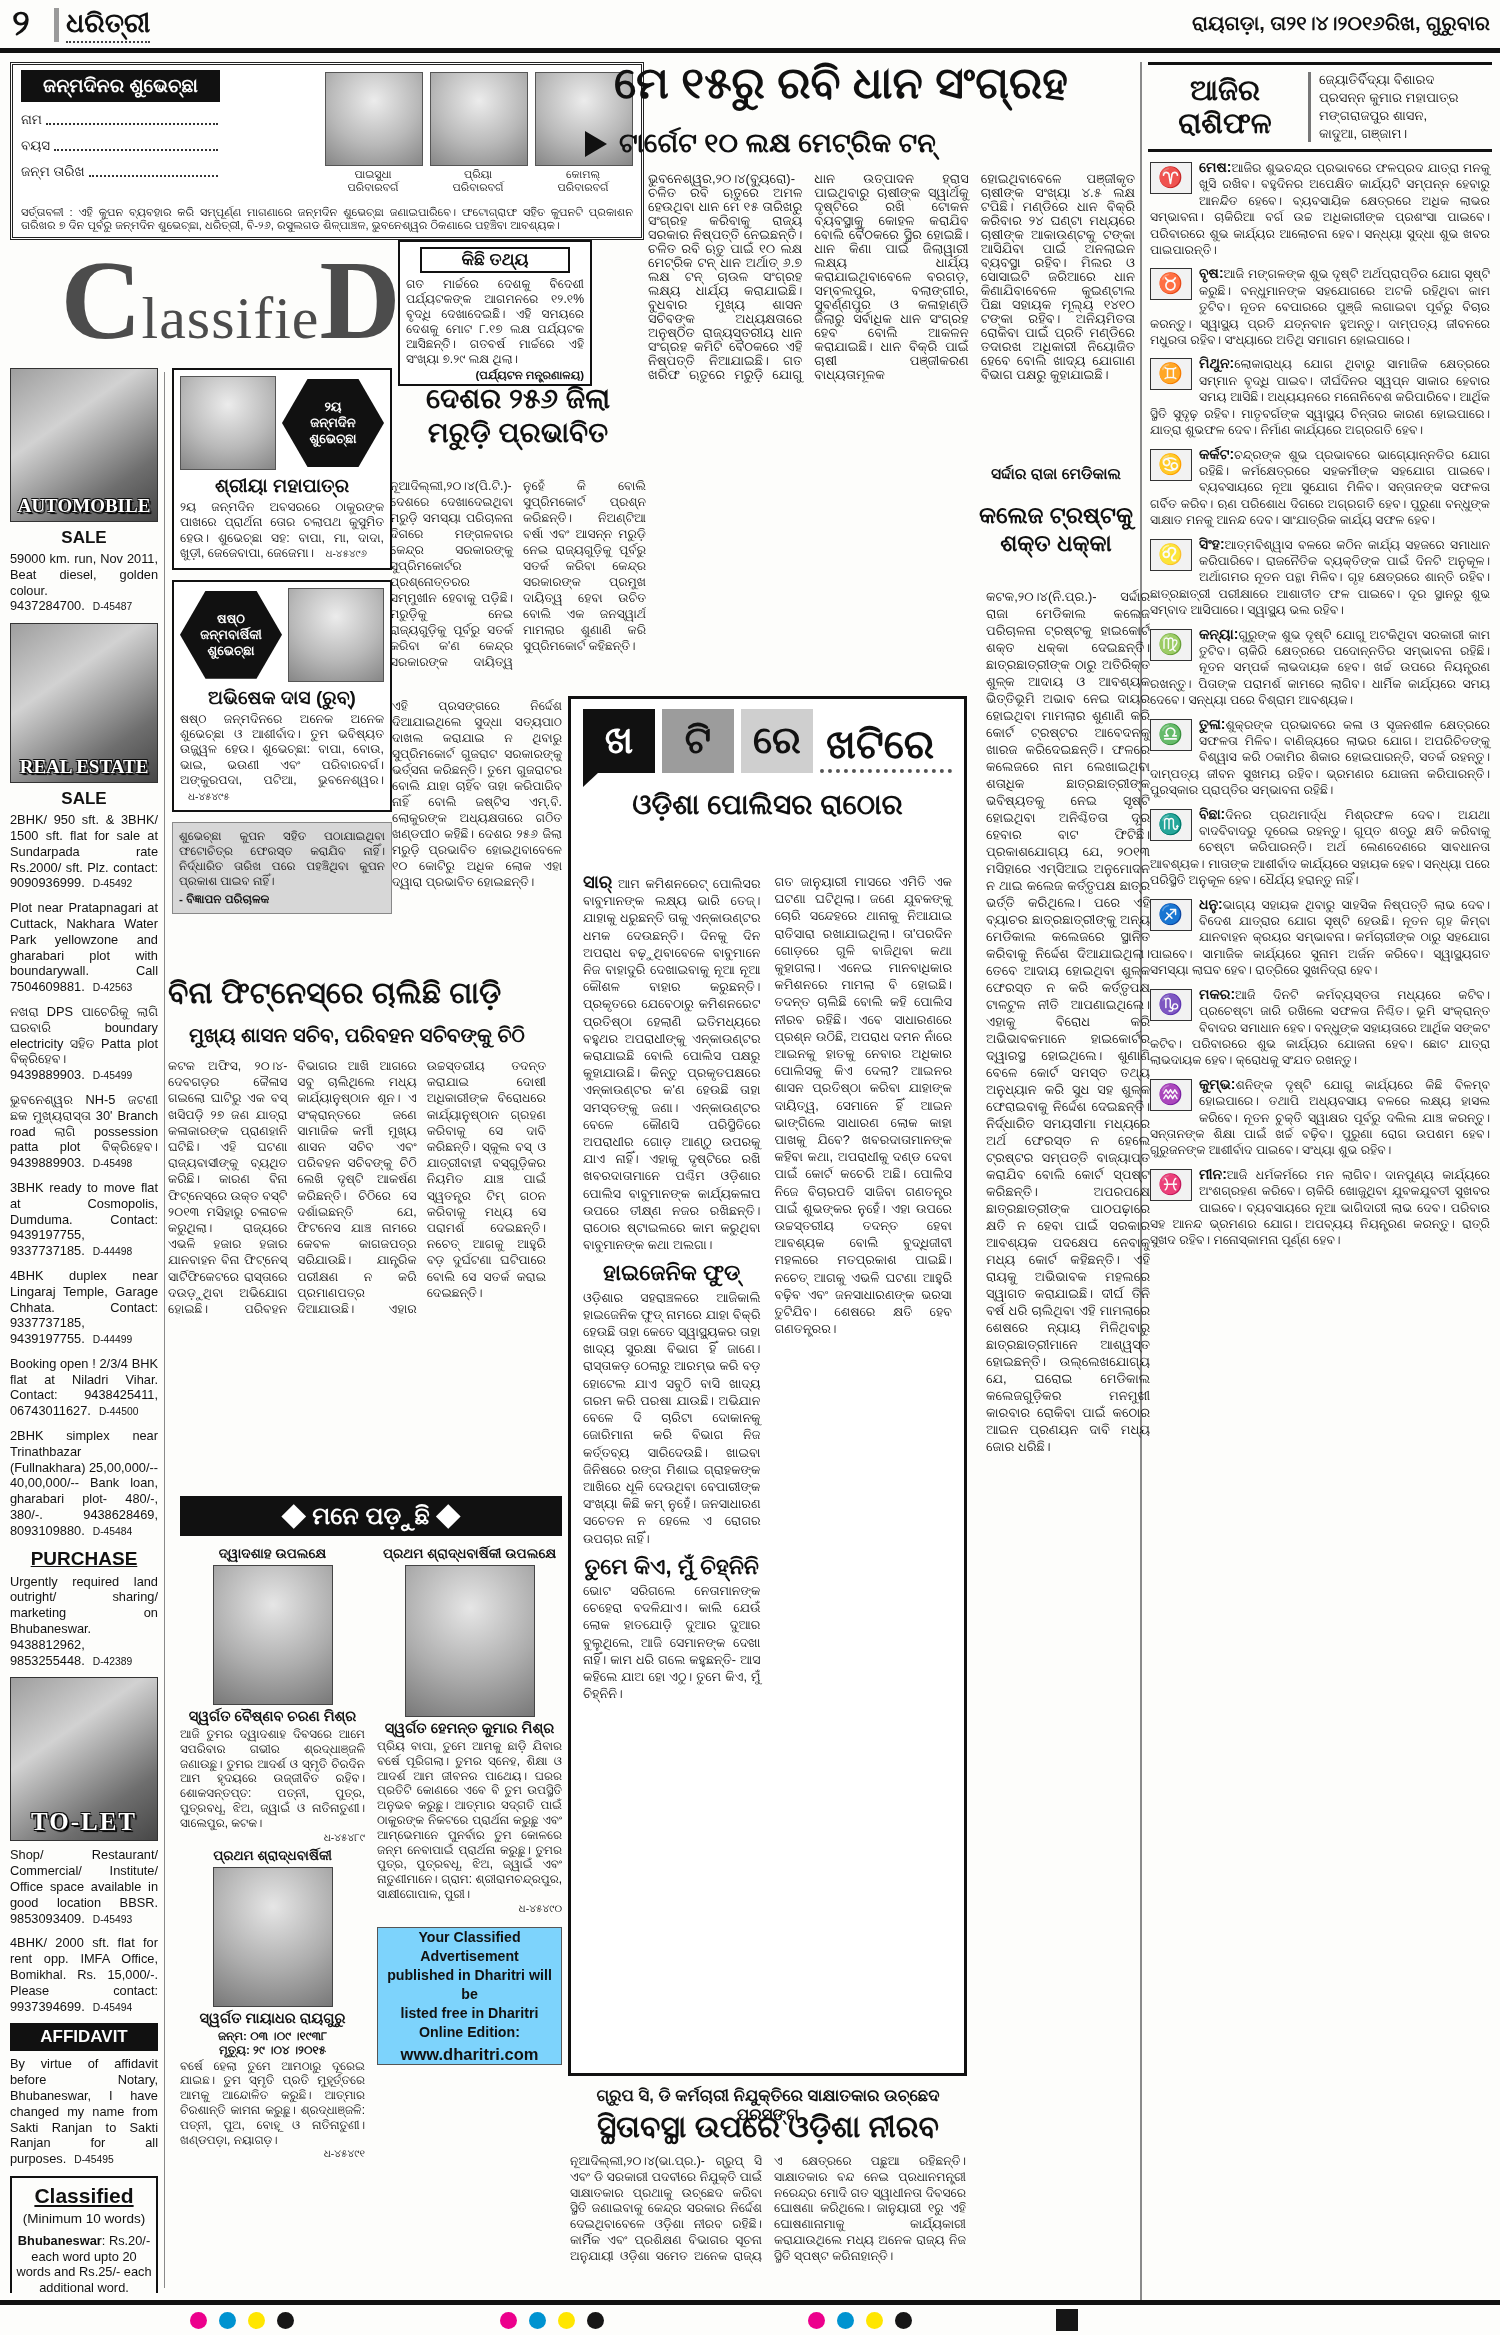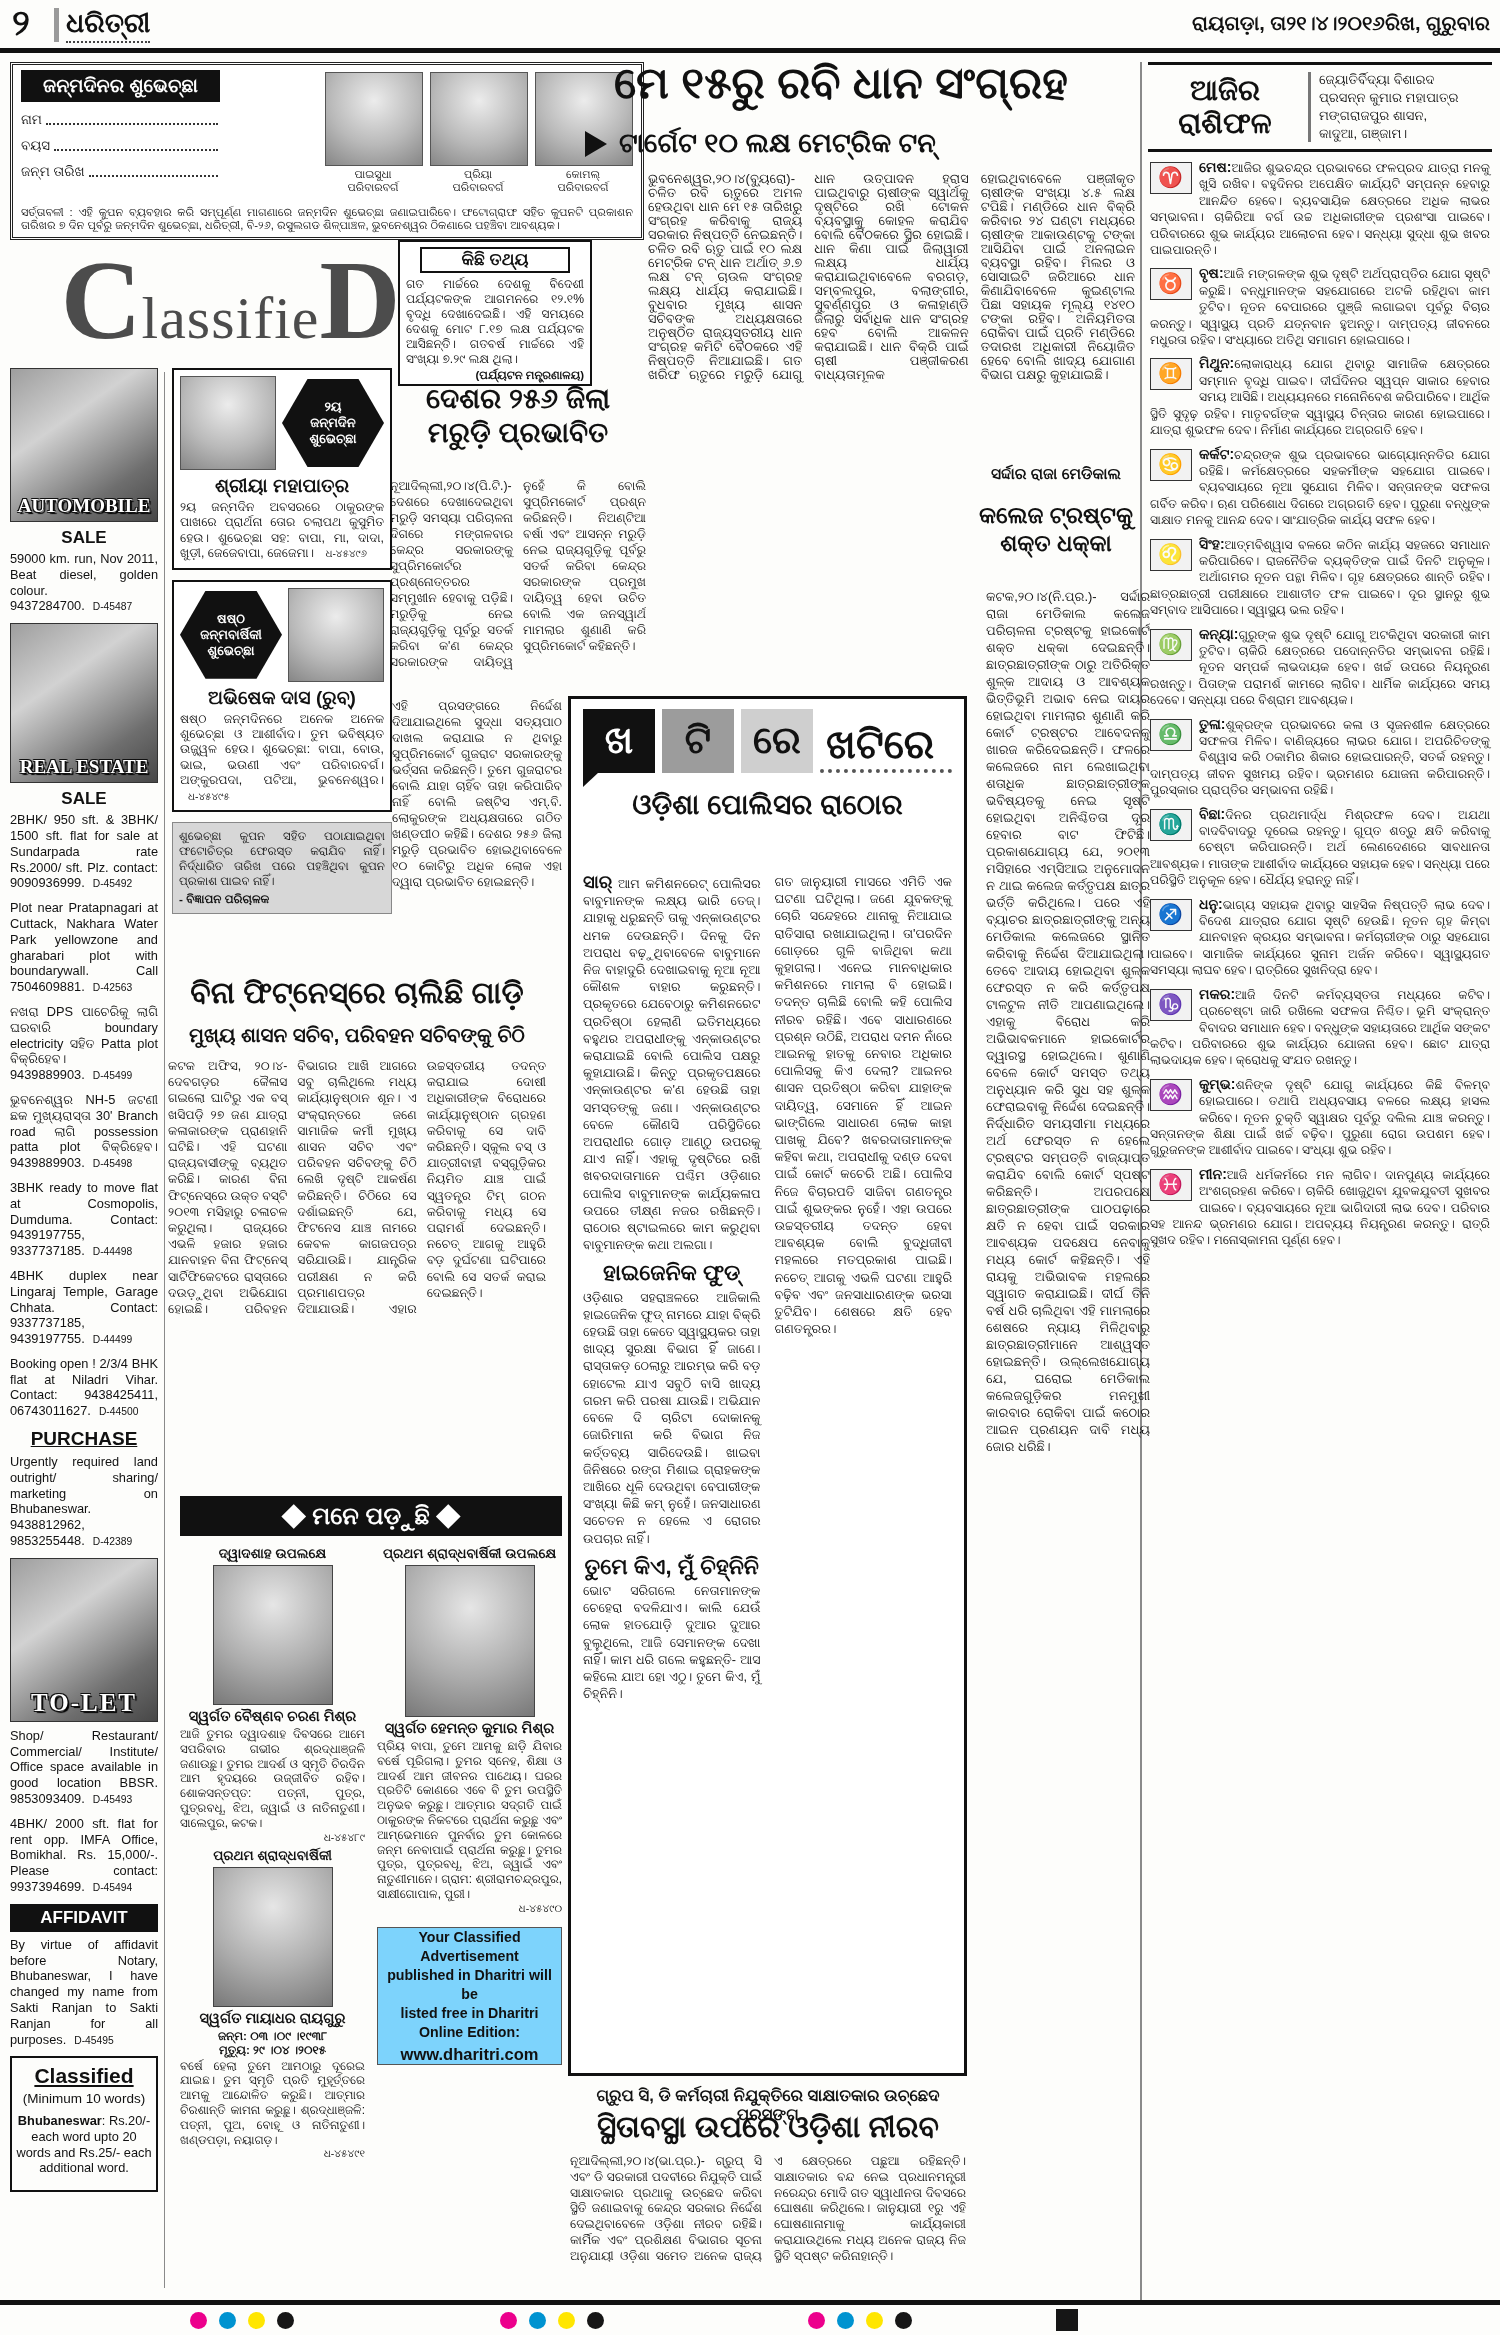--- a/index.html
+++ b/index.html
@@ -74,21 +74,21 @@
   .facts{left:398px;top:240px;width:178px;height:134px;border:2px solid #111;padding:4px 6px;background:#fff;}
   .facts .ft{border:2px solid #111;margin:1px 14px 4px;font-size:17px;font-weight:bold;text-align:center;padding:1px 0;}
   .facts .fb{font-size:12.2px;line-height:15px;text-align:justify;}
   .facts .fc{font-size:11.5px;font-weight:bold;text-align:right;margin-top:2px;}
   
   .dr-h{left:390px;top:382px;width:256px;font-size:28px;font-weight:bold;text-align:center;line-height:1.22;}
   .dr-a{left:390px;top:478px;width:256px;height:216px;column-count:2;column-gap:10px;
         font-size:12.3px;line-height:16px;text-align:justify;overflow:hidden;}
   .dr-b{left:392px;top:698px;width:170px;height:272px;font-size:12.3px;line-height:16px;text-align:justify;overflow:hidden;}
   
-  .fit-h{left:168px;top:976px;width:378px;font-size:30px;font-weight:bold;text-align:center;}
+  .fit-h{left:168px;top:976px;width:378px;font-size:30px;font-weight:bold;text-align:left;}
   .fit-s{left:168px;top:1024px;width:378px;font-size:20px;font-weight:bold;text-align:center;}
   .fit-b{left:168px;top:1058px;width:378px;height:428px;column-count:3;column-gap:10px;
          font-size:12.4px;line-height:16.2px;text-align:justify;overflow:hidden;}
   
   .mem{left:180px;top:1496px;width:382px;height:794px;overflow:hidden;}
   .mem-title{background:#111;color:#fff;font-size:24px;font-weight:bold;text-align:center;padding:6px 0;margin-bottom:6px;}
   .mem-cols{display:flex;gap:12px;}
   .mcol{flex:1;}
   .mlabel{font-size:13.5px;font-weight:bold;text-align:center;line-height:16px;margin:4px 0 2px;}
   .mph{width:118px;height:138px;margin:3px auto;background:radial-gradient(circle at 50% 28%,#e6e6e6,#adadad 55%,#787878);border:1px solid #444;}
@@ -201,20 +201,21 @@
     <div class="banner-word" style="font-size:19px;">REAL ESTATE</div>
   </div>
   <div class="sale-h">SALE</div>
   <p class="listing"><span>2BHK/ 950 sft. &amp; 3BHK/ 1500 sft. flat for sale at Sundarpada rate Rs.2000/ sft. Plz. contact: 9090936999.</span><span class="lid">D-45492</span></p>
   <p class="listing"><span>Plot near Pratapnagari at Cuttack, Nakhara Water Park yellowzone and gharabari plot with boundarywall. Call 7504609881.</span><span class="lid">D-42563</span></p>
   <p class="listing"><span>ନଖରା DPS ପାଚେରିକୁ ଲାଗି ଘରବାରି boundary electricity ସହିତ Patta plot ବିକ୍ରିହେବ। 9439889903.</span><span class="lid">D-45499</span></p>
   <p class="listing"><span>ଭୁବନେଶ୍ୱର NH-5 ଜଟଣୀ ଛକ ମୁଖ୍ୟରାସ୍ତା 30' Branch road ଲାଗି possession patta plot ବିକ୍ରିହେବ। 9439889903.</span><span class="lid">D-45498</span></p>
   <p class="listing"><span>3BHK ready to move flat at Cosmopolis, Dumduma. Contact: 9439197755, 9337737185.</span><span class="lid">D-44498</span></p>
   <p class="listing"><span>4BHK duplex near Lingaraj Temple, Garage Chhata. Contact: 9337737185, 9439197755.</span><span class="lid">D-44499</span></p>
   <p class="listing"><span>Booking open ! 2/3/4 BHK flat at Niladri Vihar. Contact: 9438425411, 06743011627.</span><span class="lid">D-44500</span></p>
+  <p class="listing"><span>2BHK simplex near Trinathbazar (Fullnakhara) 25,00,000/-- 40,00,000/-- Bank loan, gharabari plot- 480/-, 380/-. 9438628469, 8093109880.</span><span class="lid">D-45484</span></p>
 
   <div class="purchase-h">PURCHASE</div>
   <p class="listing"><span>Urgently required land outright/ sharing/ marketing on Bhubaneswar. 9438812962, 9853255448.</span><span class="lid">D-42389</span></p>
 
   <div class="img-ad" style="height:162px;">
     <div class="banner-word" style="font-size:25px;letter-spacing:2px;">TO-LET</div>
   </div>
   <p class="listing" style="margin-top:6px;"><span>Shop/ Restaurant/ Commercial/ Institute/ Office space available in good location BBSR. 9853093409.</span><span class="lid">D-45493</span></p>
   <p class="listing"><span>4BHK/ 2000 sft. flat for rent opp. IMFA Office, Bomikhal. Rs. 15,000/-. Please contact: 9937394699.</span><span class="lid">D-45494</span></p>
 

